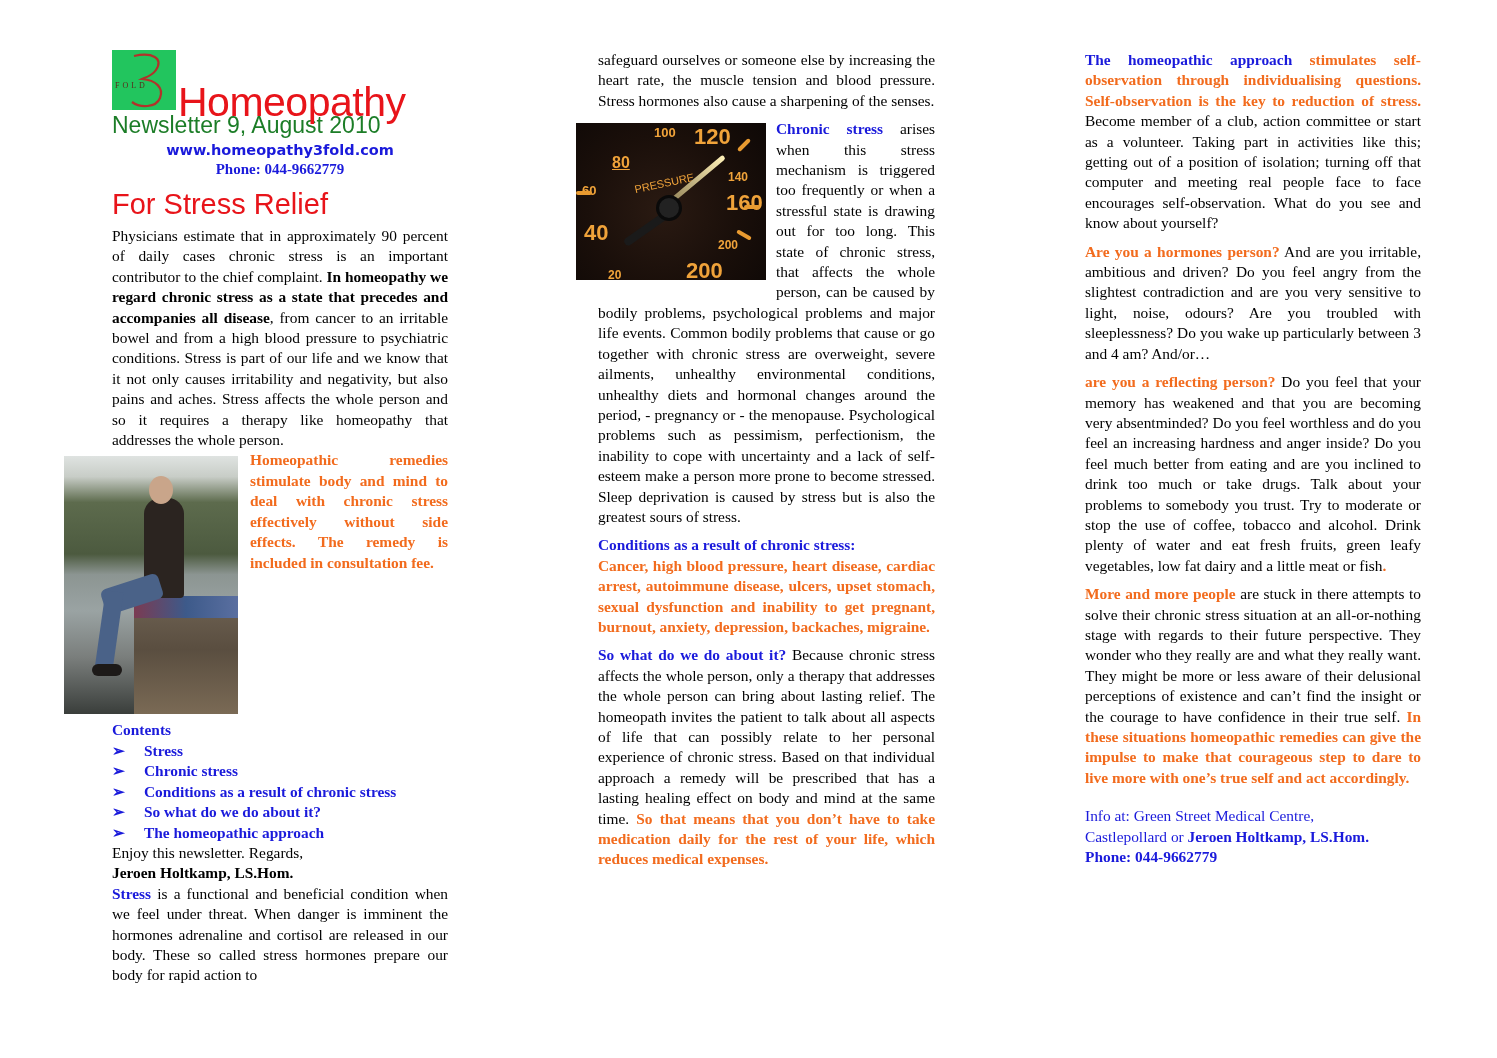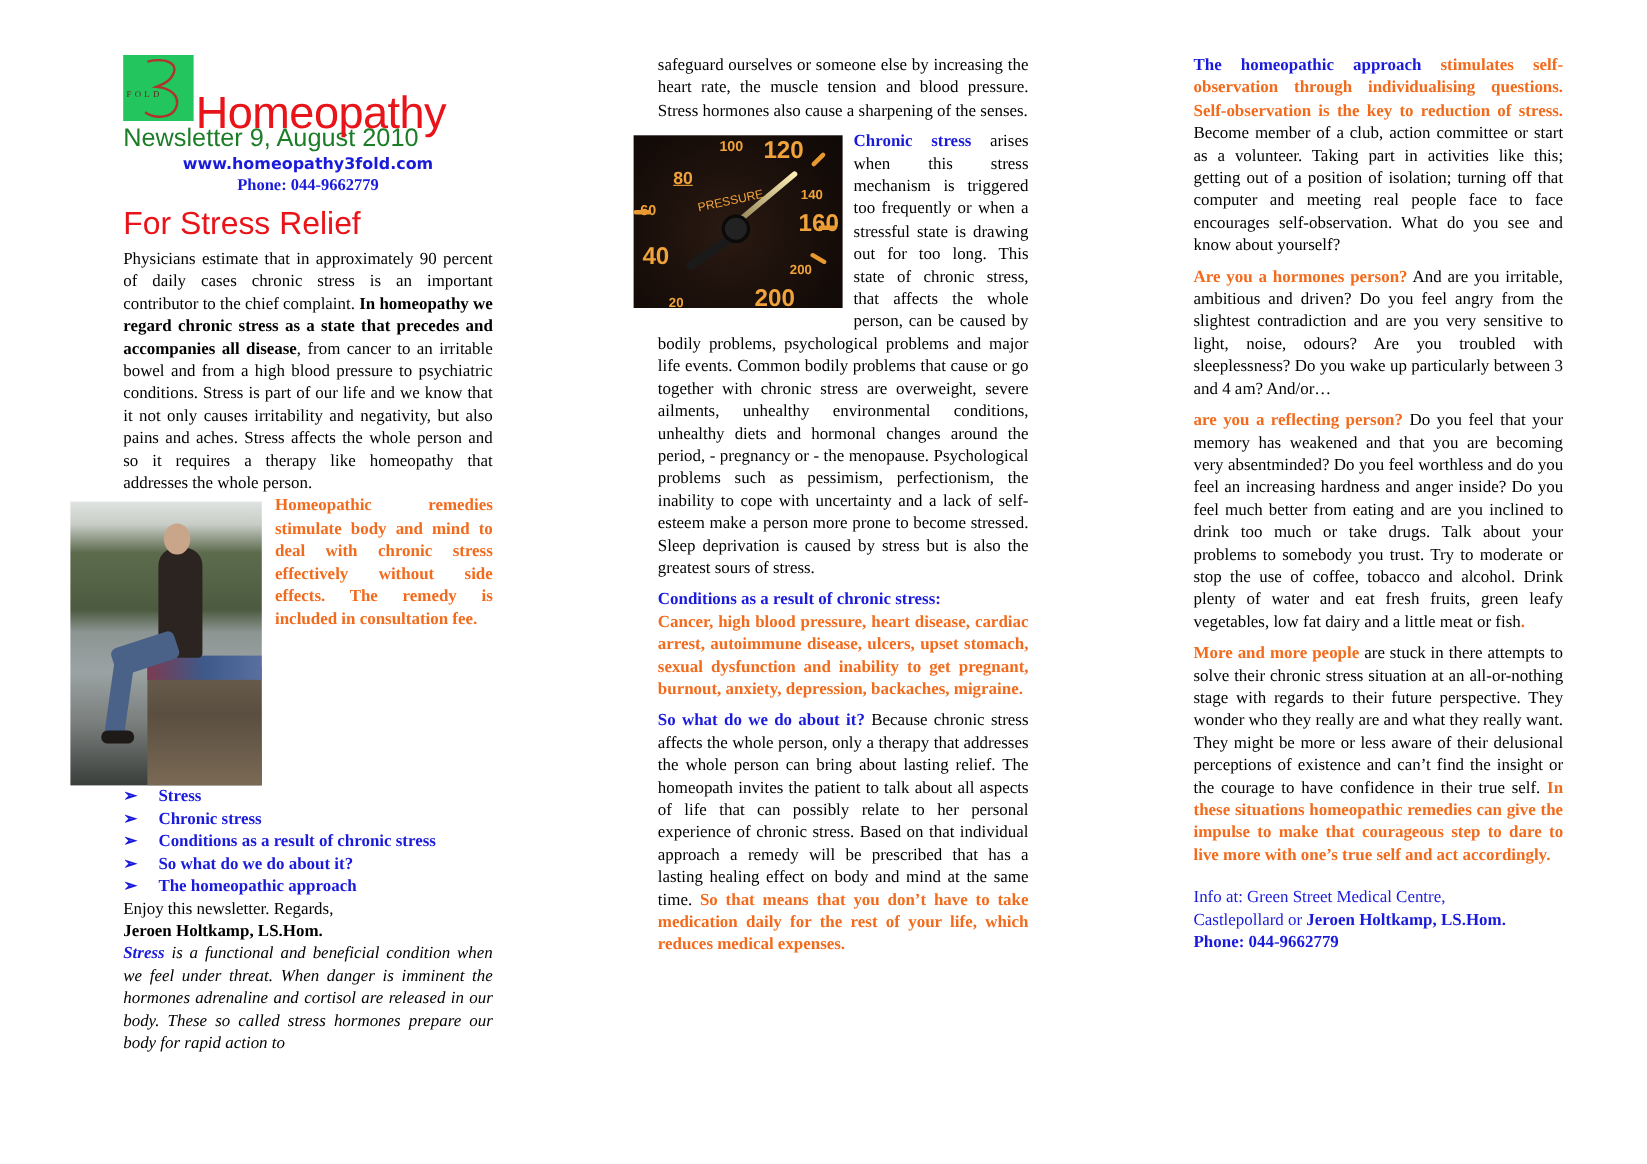--- a/index.html
+++ b/index.html
@@ -29,21 +29,21 @@
   .img-person .head{position:absolute;left:85px;top:20px;width:24px;height:28px;background:#c9a58a;border-radius:50%;}
   .img-person .legs{position:absolute;left:38px;top:125px;width:60px;height:26px;background:#4a6288;transform:rotate(-18deg);border-radius:6px;}
   .img-person .shin{position:absolute;left:36px;top:135px;width:18px;height:80px;background:#4a6288;transform:rotate(8deg);}
   .img-person .shoe{position:absolute;left:28px;top:208px;width:30px;height:12px;background:#1d1a18;border-radius:6px;}
 
   .contents-title{margin-top:6px;}
   ul.contents{list-style:none;margin:0;padding:0;}
   ul.contents li{position:relative;padding-left:32px;}
   ul.contents li .arrow{position:absolute;left:0;top:0;color:#1a1adb;font-weight:bold;}
   .enjoy{margin-top:6px;}
-  .stress-para{margin-top:12px;font-style:italic;}
+  .stress-para{margin-top:12px;}
 
   .img-gauge{float:left;width:190px;height:157px;margin:4px 10px 4px -22px;position:relative;overflow:hidden;background:radial-gradient(circle at 45% 55%,#2a1a12 0%,#1a0f0a 55%,#0e0806 100%);}
   .img-gauge .lbl{position:absolute;color:#f0a33a;font-family:"Liberation Sans",sans-serif;font-weight:bold;}
   .img-gauge .tick{position:absolute;width:16px;height:4px;background:#e89a30;border-radius:2px;}
   .img-gauge .needle{position:absolute;left:90px;top:80px;width:76px;height:5px;background:linear-gradient(90deg,#8a7a50,#fff1b8);transform-origin:0 50%;transform:rotate(-40deg);border-radius:3px;}
   .img-gauge .hub{position:absolute;left:80px;top:72px;width:20px;height:20px;border-radius:50%;background:#222;border:3px solid #0a0a0a;}
   .img-gauge .arm{position:absolute;left:40px;top:88px;width:50px;height:8px;background:#1a1a1a;transform:rotate(-35deg);transform-origin:100% 50%;border-radius:4px;}
 
   .gap{height:8px;}
   .footer{margin-top:18px;text-align:left;color:#1a1adb;}
@@ -74,20 +74,21 @@
       <div class="blanket"></div>
       <div class="body"></div>
       <div class="head"></div>
       <div class="legs"></div>
       <div class="shin"></div>
       <div class="shoe"></div>
   </div>
   <p class="orange">Homeopathic remedies stimulate body and mind to deal with chronic stress effectively without side effects. The remedy is included in consultation fee.</p>
   <div style="clear:both"></div>
 
+  <div class="blue contents-title">Contents</div>
   <ul class="contents">
     <li><span class="arrow">➢</span><span class="blue">Stress</span></li>
     <li><span class="arrow">➢</span><span class="blue">Chronic stress</span></li>
     <li><span class="arrow">➢</span><span class="blue">Conditions as a result of chronic stress</span></li>
     <li><span class="arrow">➢</span><span class="blue">So what do we do about it?</span></li>
     <li><span class="arrow">➢</span><span class="blue">The homeopathic approach</span></li>
   </ul>
   <p class="enjoy">Enjoy this newsletter. Regards,</p>
   <p class="b">Jeroen Holtkamp, LS.Hom.</p>
   <p class="stress-para">

